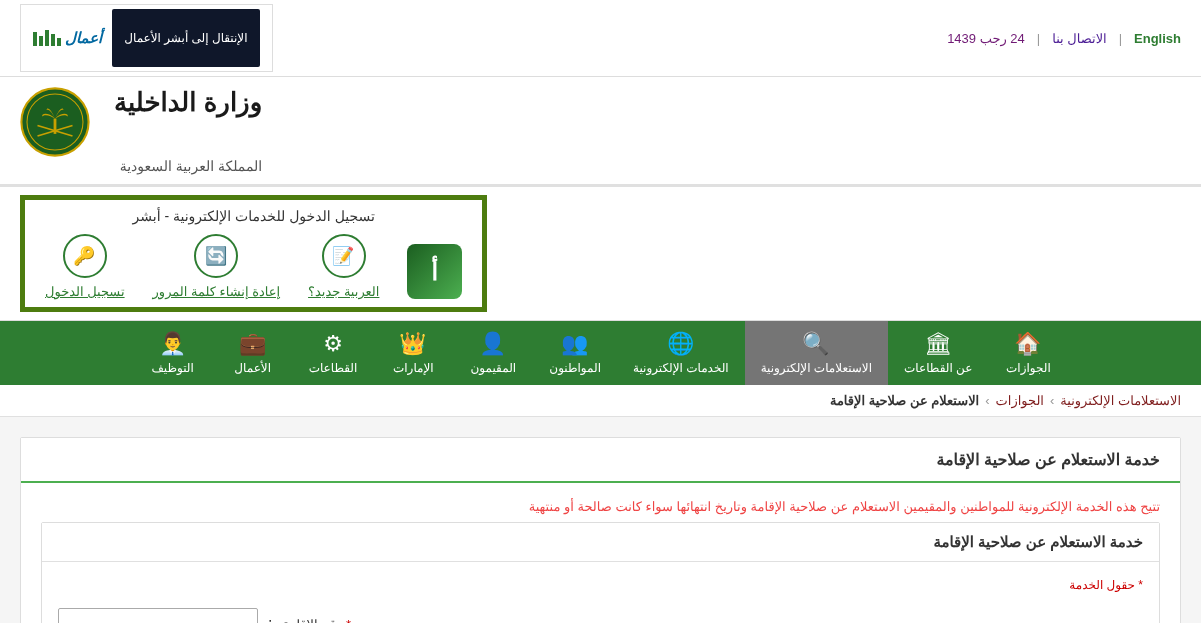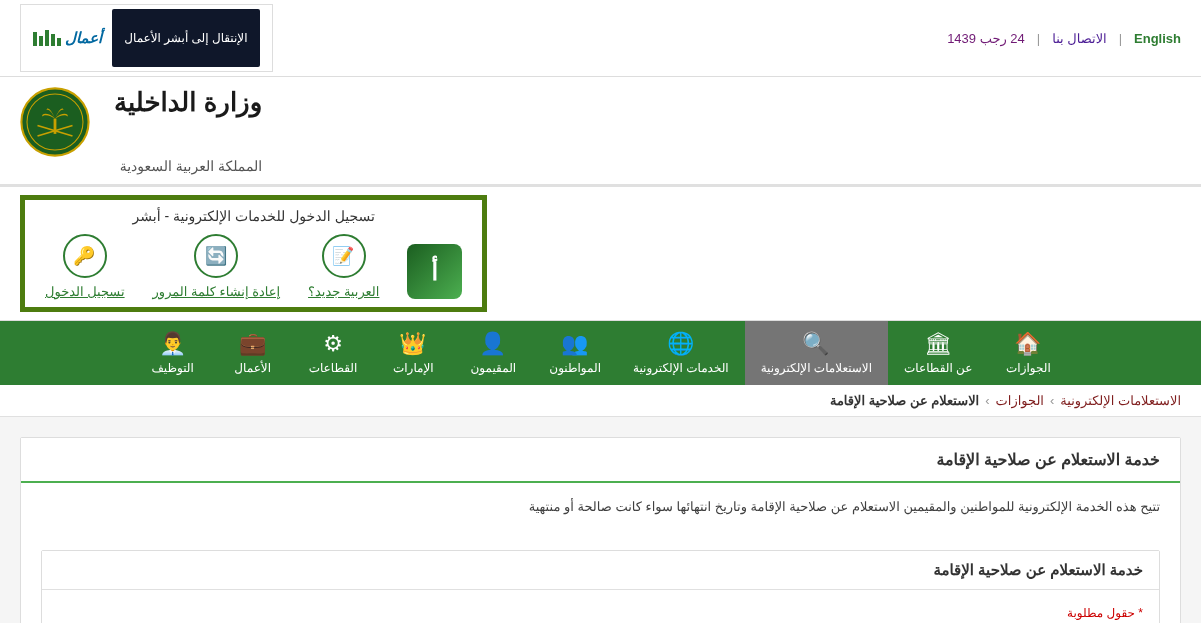--- a/index.html
+++ b/index.html
@@ -147,24 +147,24 @@
       border-bottom: 2px solid #4caf50;
       font-size: 16px;
       font-weight: bold;
       color: #333;
       text-align: right;
     }
     .service-card-body {
       padding: 16px 20px;
     }
     .service-description {
-      color: #404040;
+      color: #ef4444;
       font-size: 13px;
       text-align: right;
-      margin-bottom: 36px;
+      margin-bottom: 8px;
     }
 
     
     .form-section {
       border: 1px solid #ddd;
       border-radius: 2px;
       background: #fff;
     }
     .form-section-header {
       background: #fff;
@@ -390,21 +390,21 @@
   <div class="service-card">
     <div class="service-card-header">خدمة الاستعلام عن صلاحية الإقامة</div>
     <div class="service-card-body">
       <div class="service-description">تتيح هذه الخدمة الإلكترونية للمواطنين والمقيمين الاستعلام عن صلاحية الإقامة وتاريخ انتهائها سواء كانت صالحة أو منتهية</div>
 
       <div class="form-section">
         <div class="form-section-header">خدمة الاستعلام عن صلاحية الإقامة</div>
         <div class="form-section-body">
           <div class="required-note">
             <span>*</span>
-            <span> حقول مطلوبة</span>
+            <span> حقول الخدمة</span>
           </div>
 
           <div class="form-row">
             <span class="form-label">
               <span style="color:#c00;">*</span>
               رقم الإقامة
             </span>
             <span class="form-colon">:</span>
             <input class="form-input" type="text" value="" style="">
           </div>

